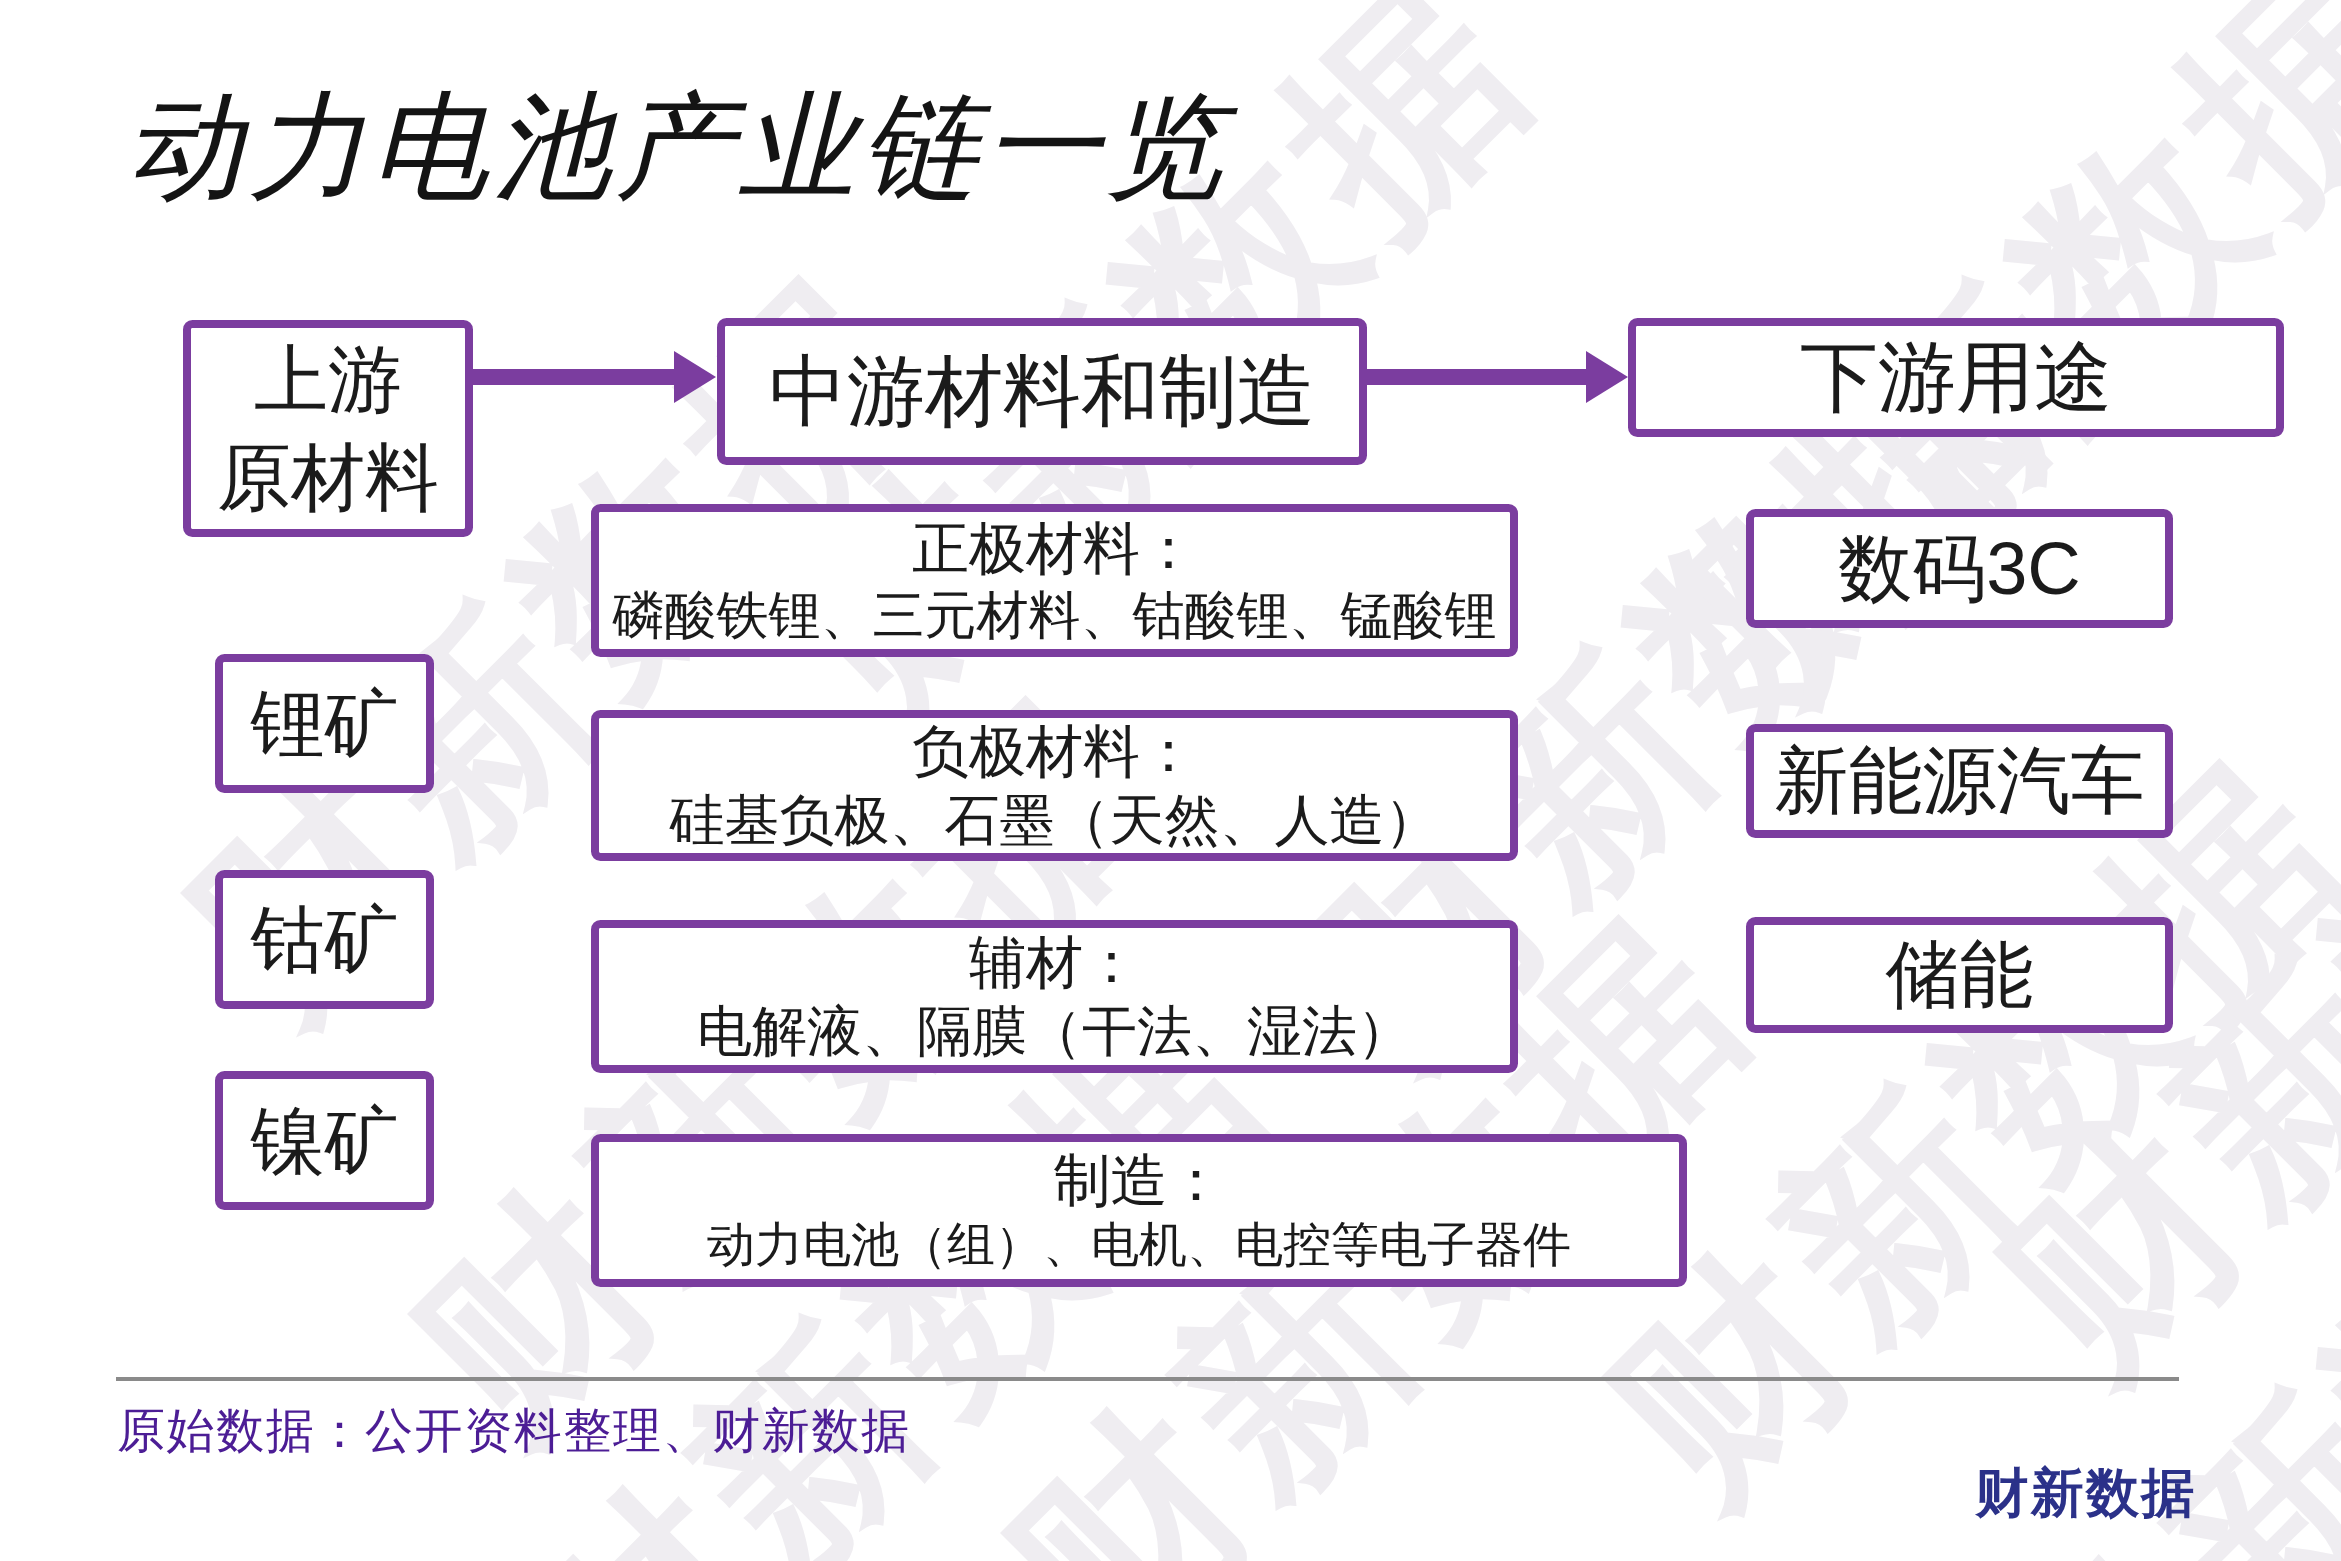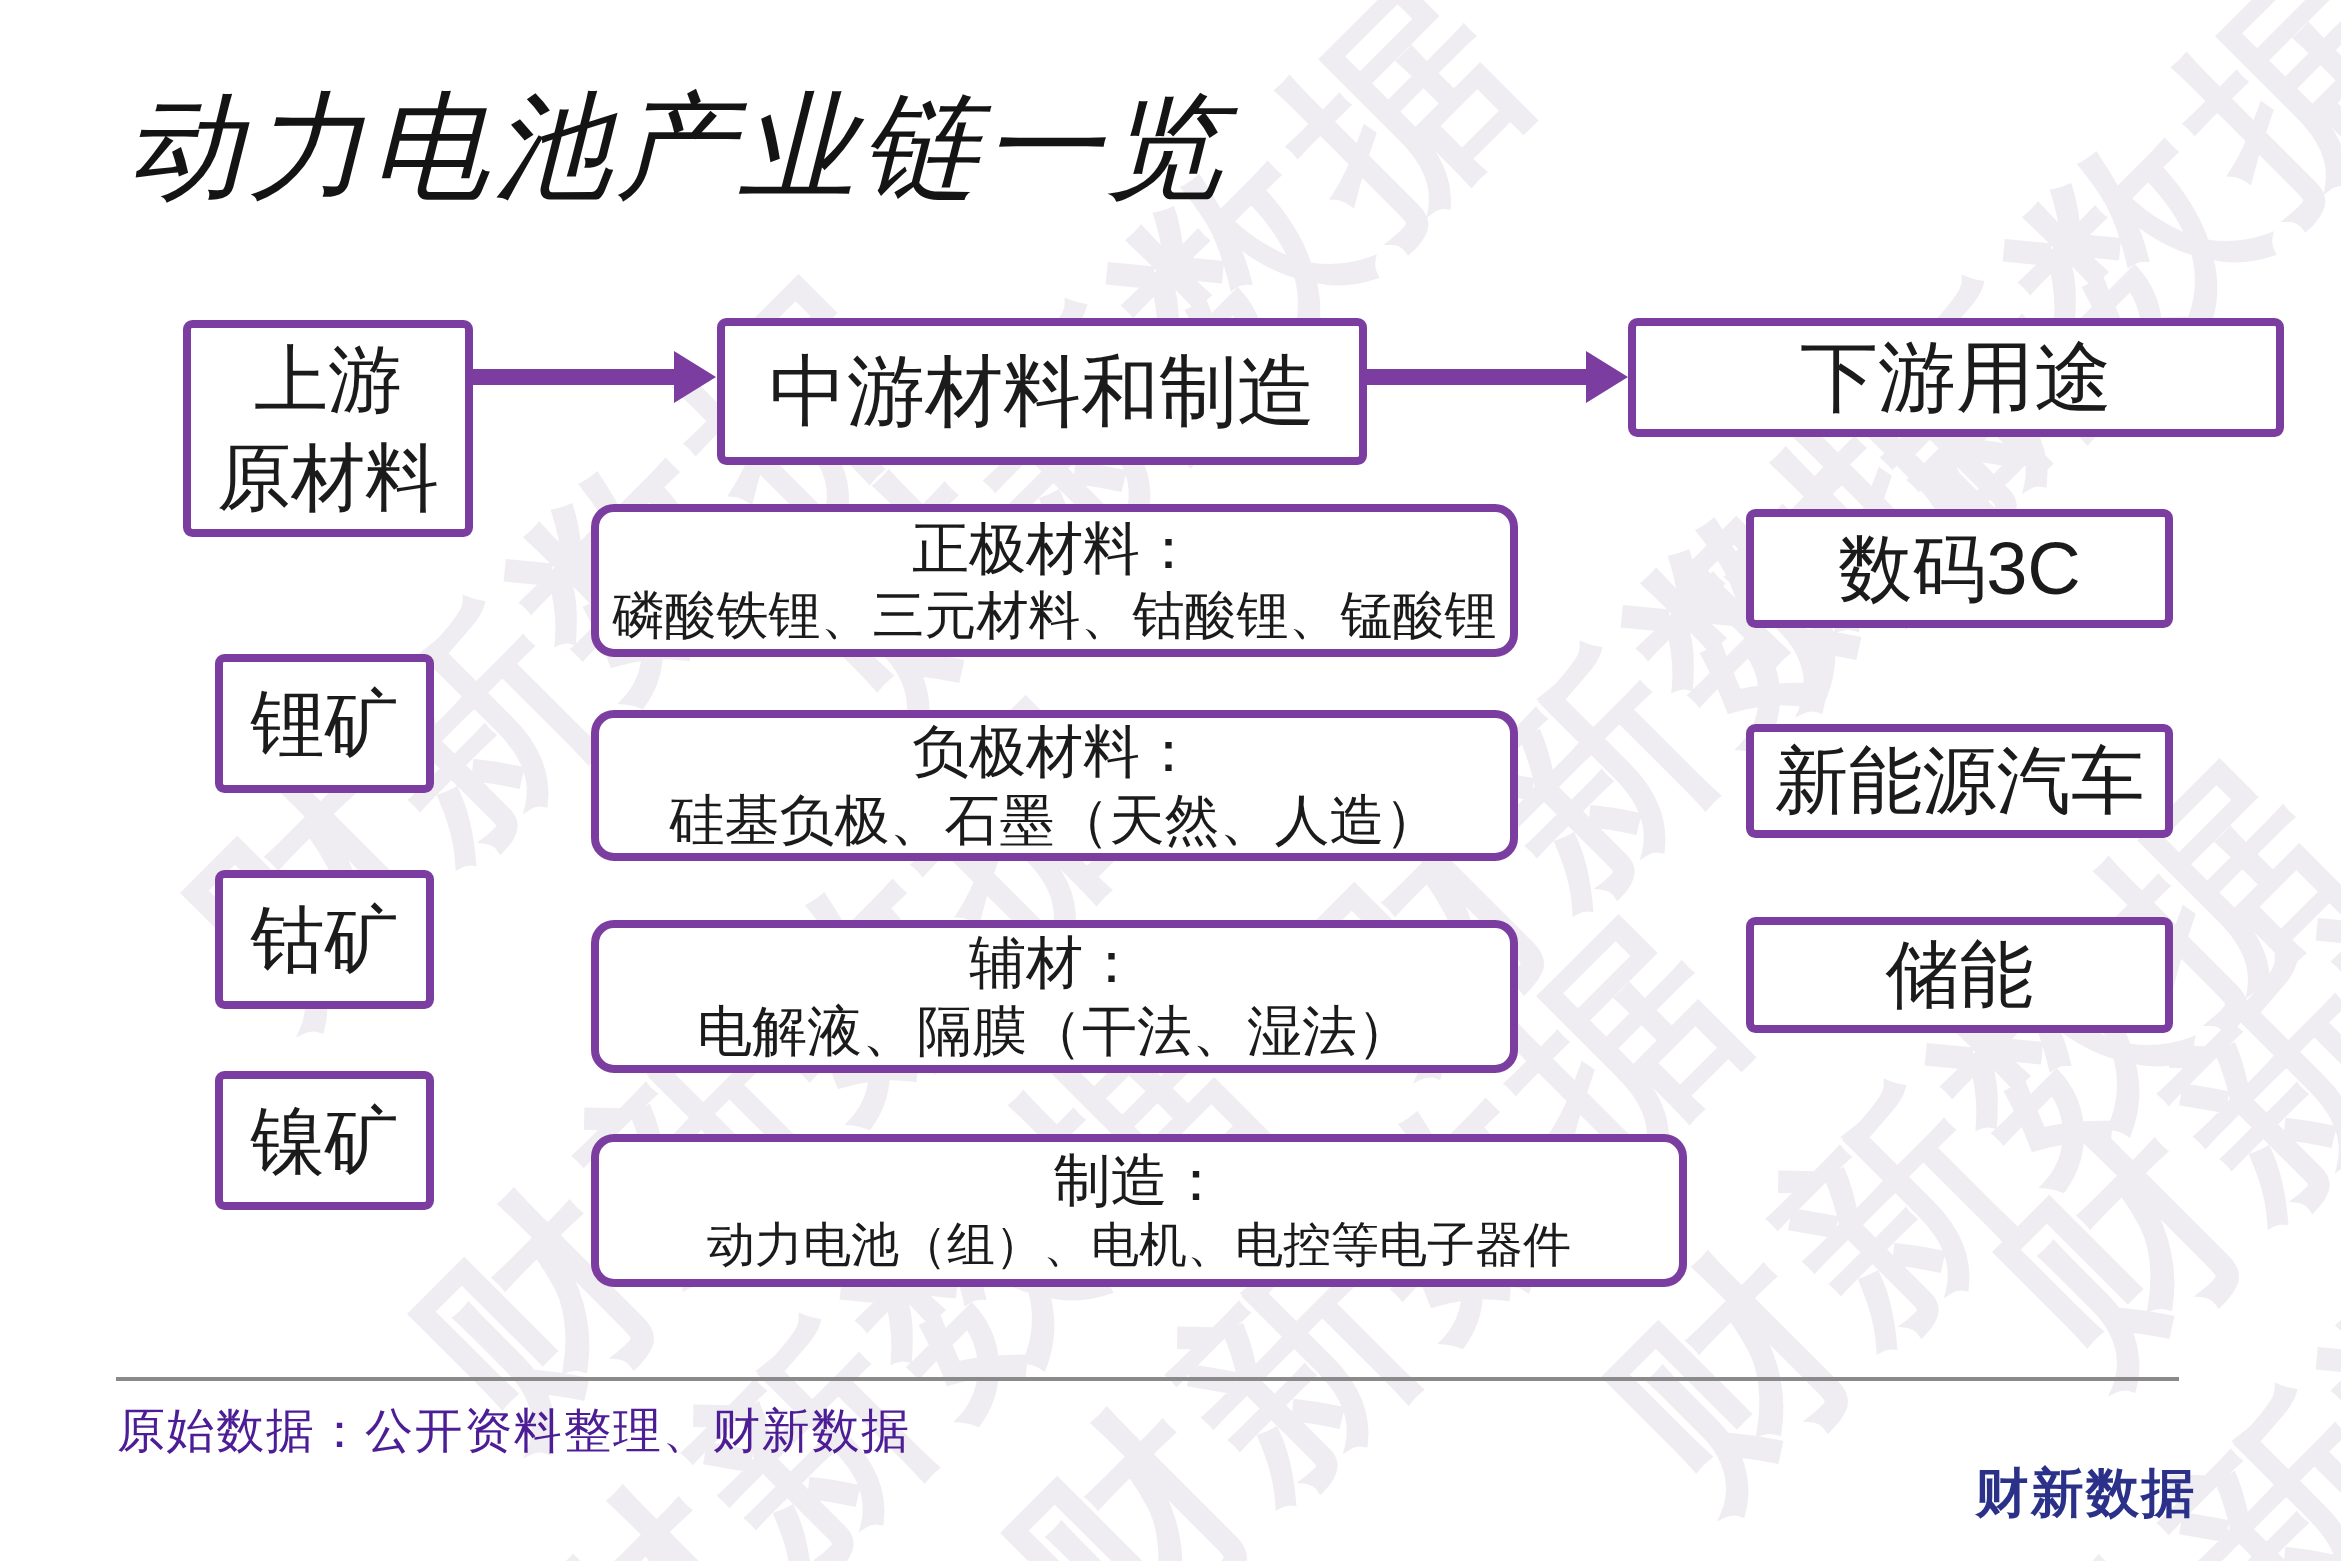--- a/index.html
+++ b/index.html
@@ -57,21 +57,21 @@
   .stage-downstream { left: 1628px; top: 318px; width: 656px;  height: 119px; }
   .stage-label { font-size: 78px; white-space: pre-line; line-height: 1.32; }
   .stage-upstream .stage-label { font-size: 74px; }
 
   .mini  { width: 219px; height: 139px; left: 215px; }
   .mini-1 { top: 654px; }
   .mini-2 { top: 870px; }
   .mini-3 { top: 1071px; }
   .mini .item-label { font-size: 74px; }
 
-  .mid { left: 591px; width: 927px; gap: 12.5px; border-radius: 23px; }
+  .mid { left: 591px; width: 927px; gap: 12.5px; }
   .mid-1 { top: 504px;  height: 153px; }
   .mid-2 { top: 710px;  height: 151px; }
   .mid-3 { top: 920px; height: 153px; }
   .mid-4 { top: 1134px; height: 153px; width: 1096px; }
   .mid-title  { font-size: 57px; white-space: nowrap; }
   .mid-detail { font-size: 55px; white-space: nowrap; }
   .mid-1 .mid-detail { font-size: 52px; }
   .mid-4 .mid-detail { font-size: 48px; }
 
   .down { left: 1746px; width: 427px; }

